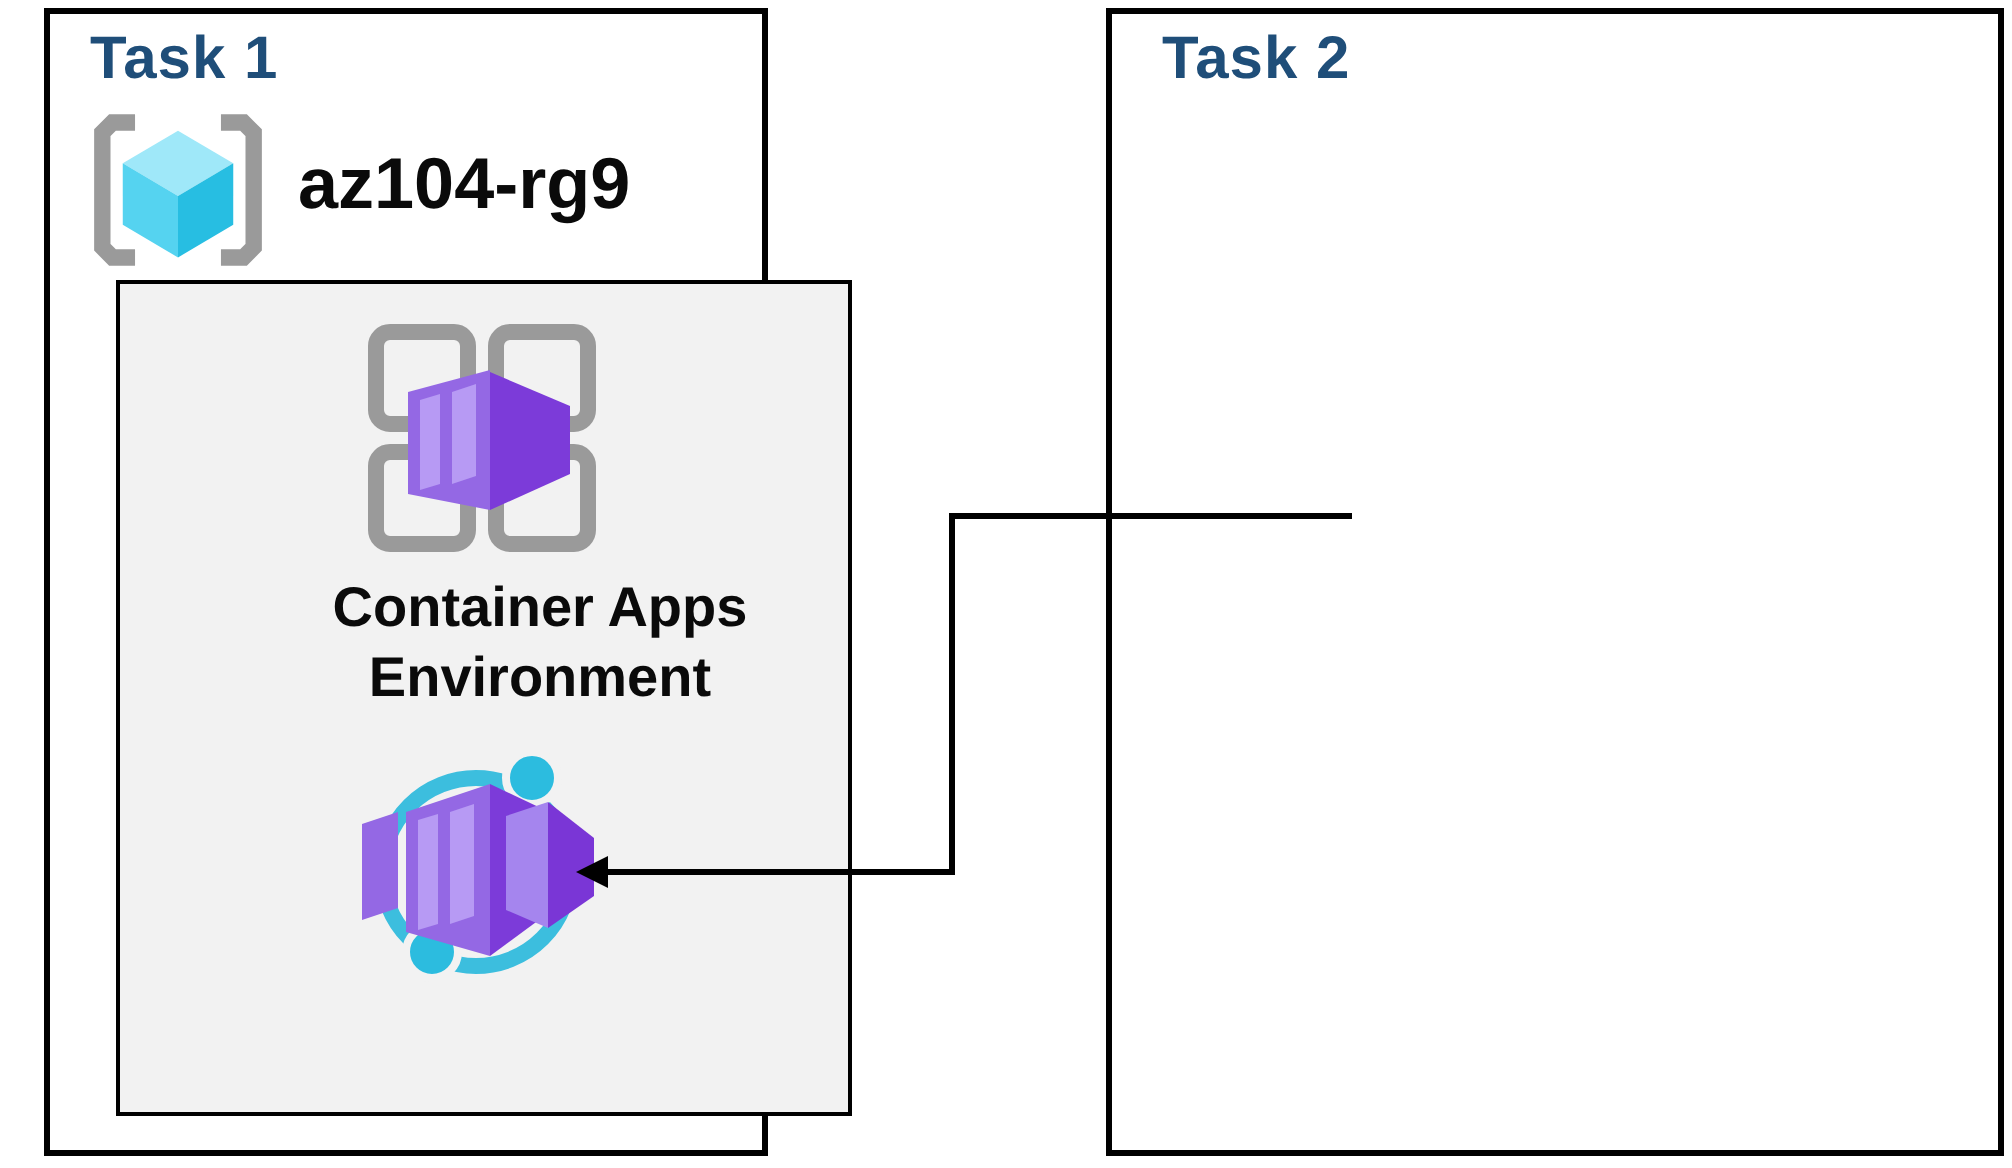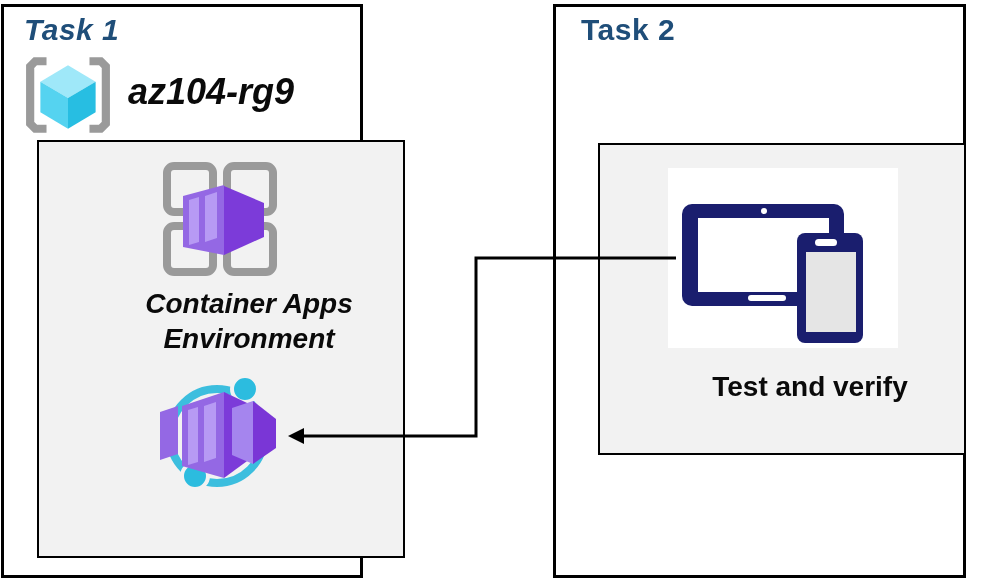--- a/index.html
+++ b/index.html
@@ -4,22 +4,22 @@
 <style>
   html,body{margin:0;padding:0;background:#fff;}
   .canvas{
     position:relative;width:1006px;height:584px;background:#fff;overflow:hidden;
     font-family:"Liberation Sans",sans-serif;font-weight:700;color:#000;
   }
   .task-box{
     position:absolute;top:4px;height:574px;box-sizing:border-box;
     border:3px solid var(--box-border);background:#fff;
   }
-  .task1{left:1px;width:362px;font-style:italic;}
-  .task2{left:553px;width:413px;}
+  .task1{left:22px;width:362px;}
+  .task2{left:553px;width:449px;}
   .task-title{position:absolute;top:6px;font-size:30px;color:var(--task-title);letter-spacing:.5px;}
   .task1 .task-title{left:20px;}
   .task2 .task-title{left:25px;}
   .rg-icon{position:absolute;left:19px;top:49px;}
   .rg-name{position:absolute;left:124px;top:64px;font-size:36px;color:var(--label-text);}
   .inner-box{
     position:absolute;box-sizing:border-box;background:var(--inner-box-fill);
     border:2px solid var(--box-border);
   }
   .inner1{left:33px;top:133px;width:368px;height:418px;}
@@ -82,34 +82,20 @@
         <polygon points="72,32 93,25 93,88 72,79" fill="var(--purple-bright)"></polygon>
         <polygon points="93,25 116,43 116,72 93,88" fill="var(--purple-dark)"></polygon>
       </svg>
 
     </div>
   </div>
 
   <div class="task-box task2">
     <div class="task-title">Task 2</div>
 
-    <div class="inner-box inner2">
-      <div class="device-card">
-        <svg width="230" height="180" viewBox="0 0 230 180">
-          <rect x="14" y="36" width="162" height="102" rx="10" fill="var(--device-navy)"></rect>
-          <rect x="30" y="50" width="131" height="74" fill="#ffffff"></rect>
-          <circle cx="96" cy="43" r="3" fill="#ffffff"></circle>
-          <rect x="80" y="127" width="38" height="6" rx="3" fill="#ffffff"></rect>
-          <rect x="129" y="65" width="66" height="110" rx="8" fill="var(--device-navy)"></rect>
-          <rect x="147" y="71" width="22" height="7" rx="3.5" fill="#ffffff"></rect>
-          <rect x="138" y="84" width="50" height="80" fill="var(--device-screen)"></rect>
-        </svg>
-      </div>
-      <div class="node-label verify-label">Test and verify</div>
-    </div>
   </div>
 
   <svg class="arrow-overlay" width="1006" height="584" viewBox="0 0 1006 584">
     <path d="M676 258 L476 258 L476 436 L303 436" fill="none" stroke="var(--connector-line)" stroke-width="3"></path>
     <polygon points="288,436 304,428 304,444" fill="var(--connector-line)"></polygon>
   </svg>
 
 </div>
 
 </body></html>

